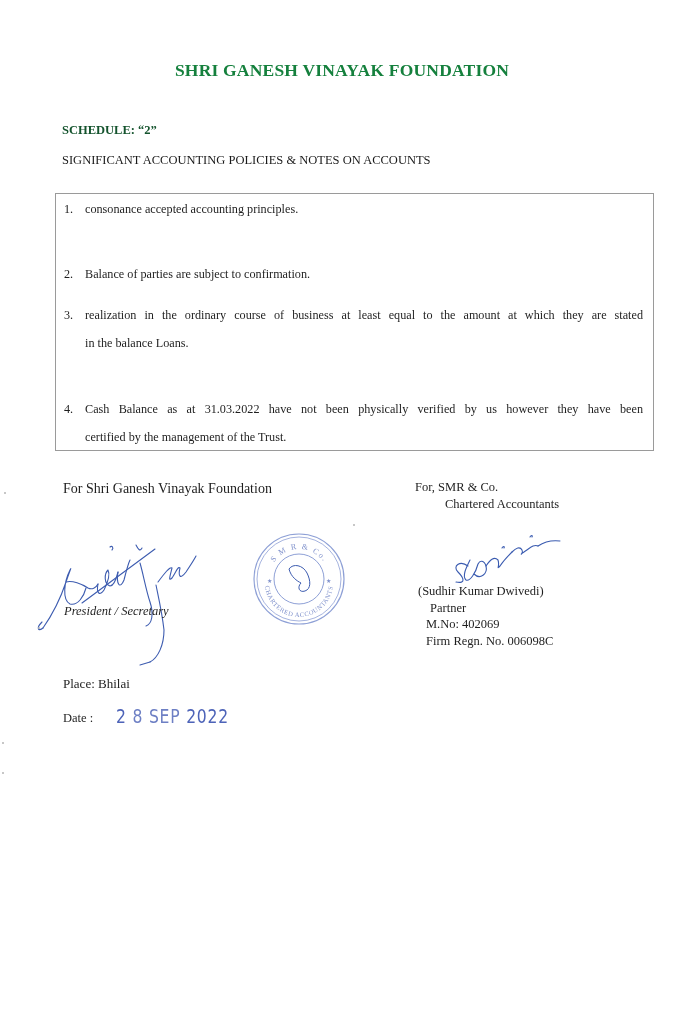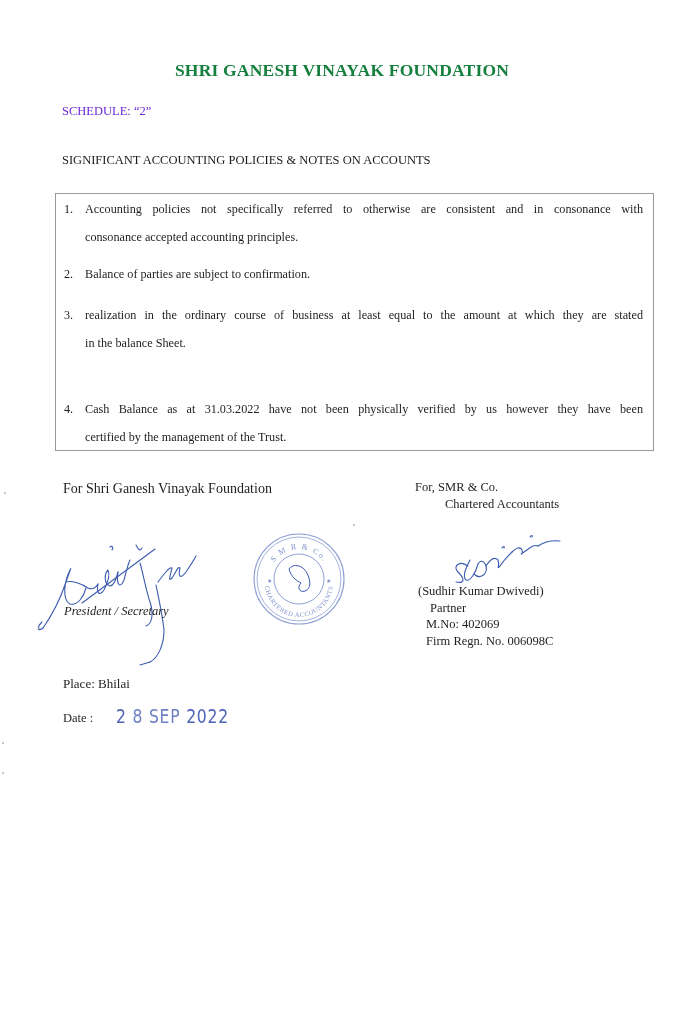--- a/index.html
+++ b/index.html
@@ -18,24 +18,24 @@
     .abs { position: absolute; }
     .title {
       left: 0; width: 684px; top: 60px;
       text-align: center;
       font-weight: bold;
       font-size: 17.5px;
       letter-spacing: 0.2px;
       color: #15803d;
     }
     .schedule {
-      left: 62px; top: 104px;
-      font-weight: normal;
-      font-size: 12.5px;
-      color: #6d28d9;
+      left: 62px; top: 123px;
+      font-weight: bold;
+      font-size: 12.5px;
+      color: #14532d;
     }
     .subtitle {
       left: 62px; top: 153px;
       font-weight: normal;
       font-size: 12.5px;
       color: #1a1a1a;
     }
     .notes-box {
       left: 55px; top: 193px;
       width: 599px; height: 258px;
@@ -111,35 +111,34 @@
 <body>
 
 <div class="abs title">SHRI GANESH VINAYAK FOUNDATION</div>
 <div class="abs schedule">SCHEDULE: “2”</div>
 <div class="abs subtitle">SIGNIFICANT ACCOUNTING POLICIES &amp; NOTES ON ACCOUNTS</div>
 
 <div class="abs notes-box">
   <div class="note" style="top:1px;">
     <span class="num">1.</span>
     <span class="txt">
-      <span style="display:block;text-align:justify;text-align-last:justify;">Accounting policies not specifically referred to otherwise are consistent and in consonance with</span>
       <span style="display:block;">consonance accepted accounting principles.</span>
     </span>
   </div>
   <div class="note" style="top:66px;">
     <span class="num">2.</span>
     <span class="txt">
       <span style="display:block;">Balance of parties are subject to confirmation.</span>
     </span>
   </div>
   <div class="note" style="top:107px;">
     <span class="num">3.</span>
     <span class="txt">
       <span style="display:block;text-align:justify;text-align-last:justify;">realization in the ordinary course of business at least equal to the amount at which they are stated</span>
-      <span style="display:block;">in the balance Sheet.</span>
+      <span style="display:block;">in the balance Loans.</span>
     </span>
   </div>
   <div class="note" style="top:201px;">
     <span class="num">4.</span>
     <span class="txt">
       <span style="display:block;text-align:justify;text-align-last:justify;">Cash Balance as at 31.03.2022 have not been physically verified by us however they have been</span>
       <span style="display:block;">certified by the management of the Trust.</span>
     </span>
   </div>
 </div>

